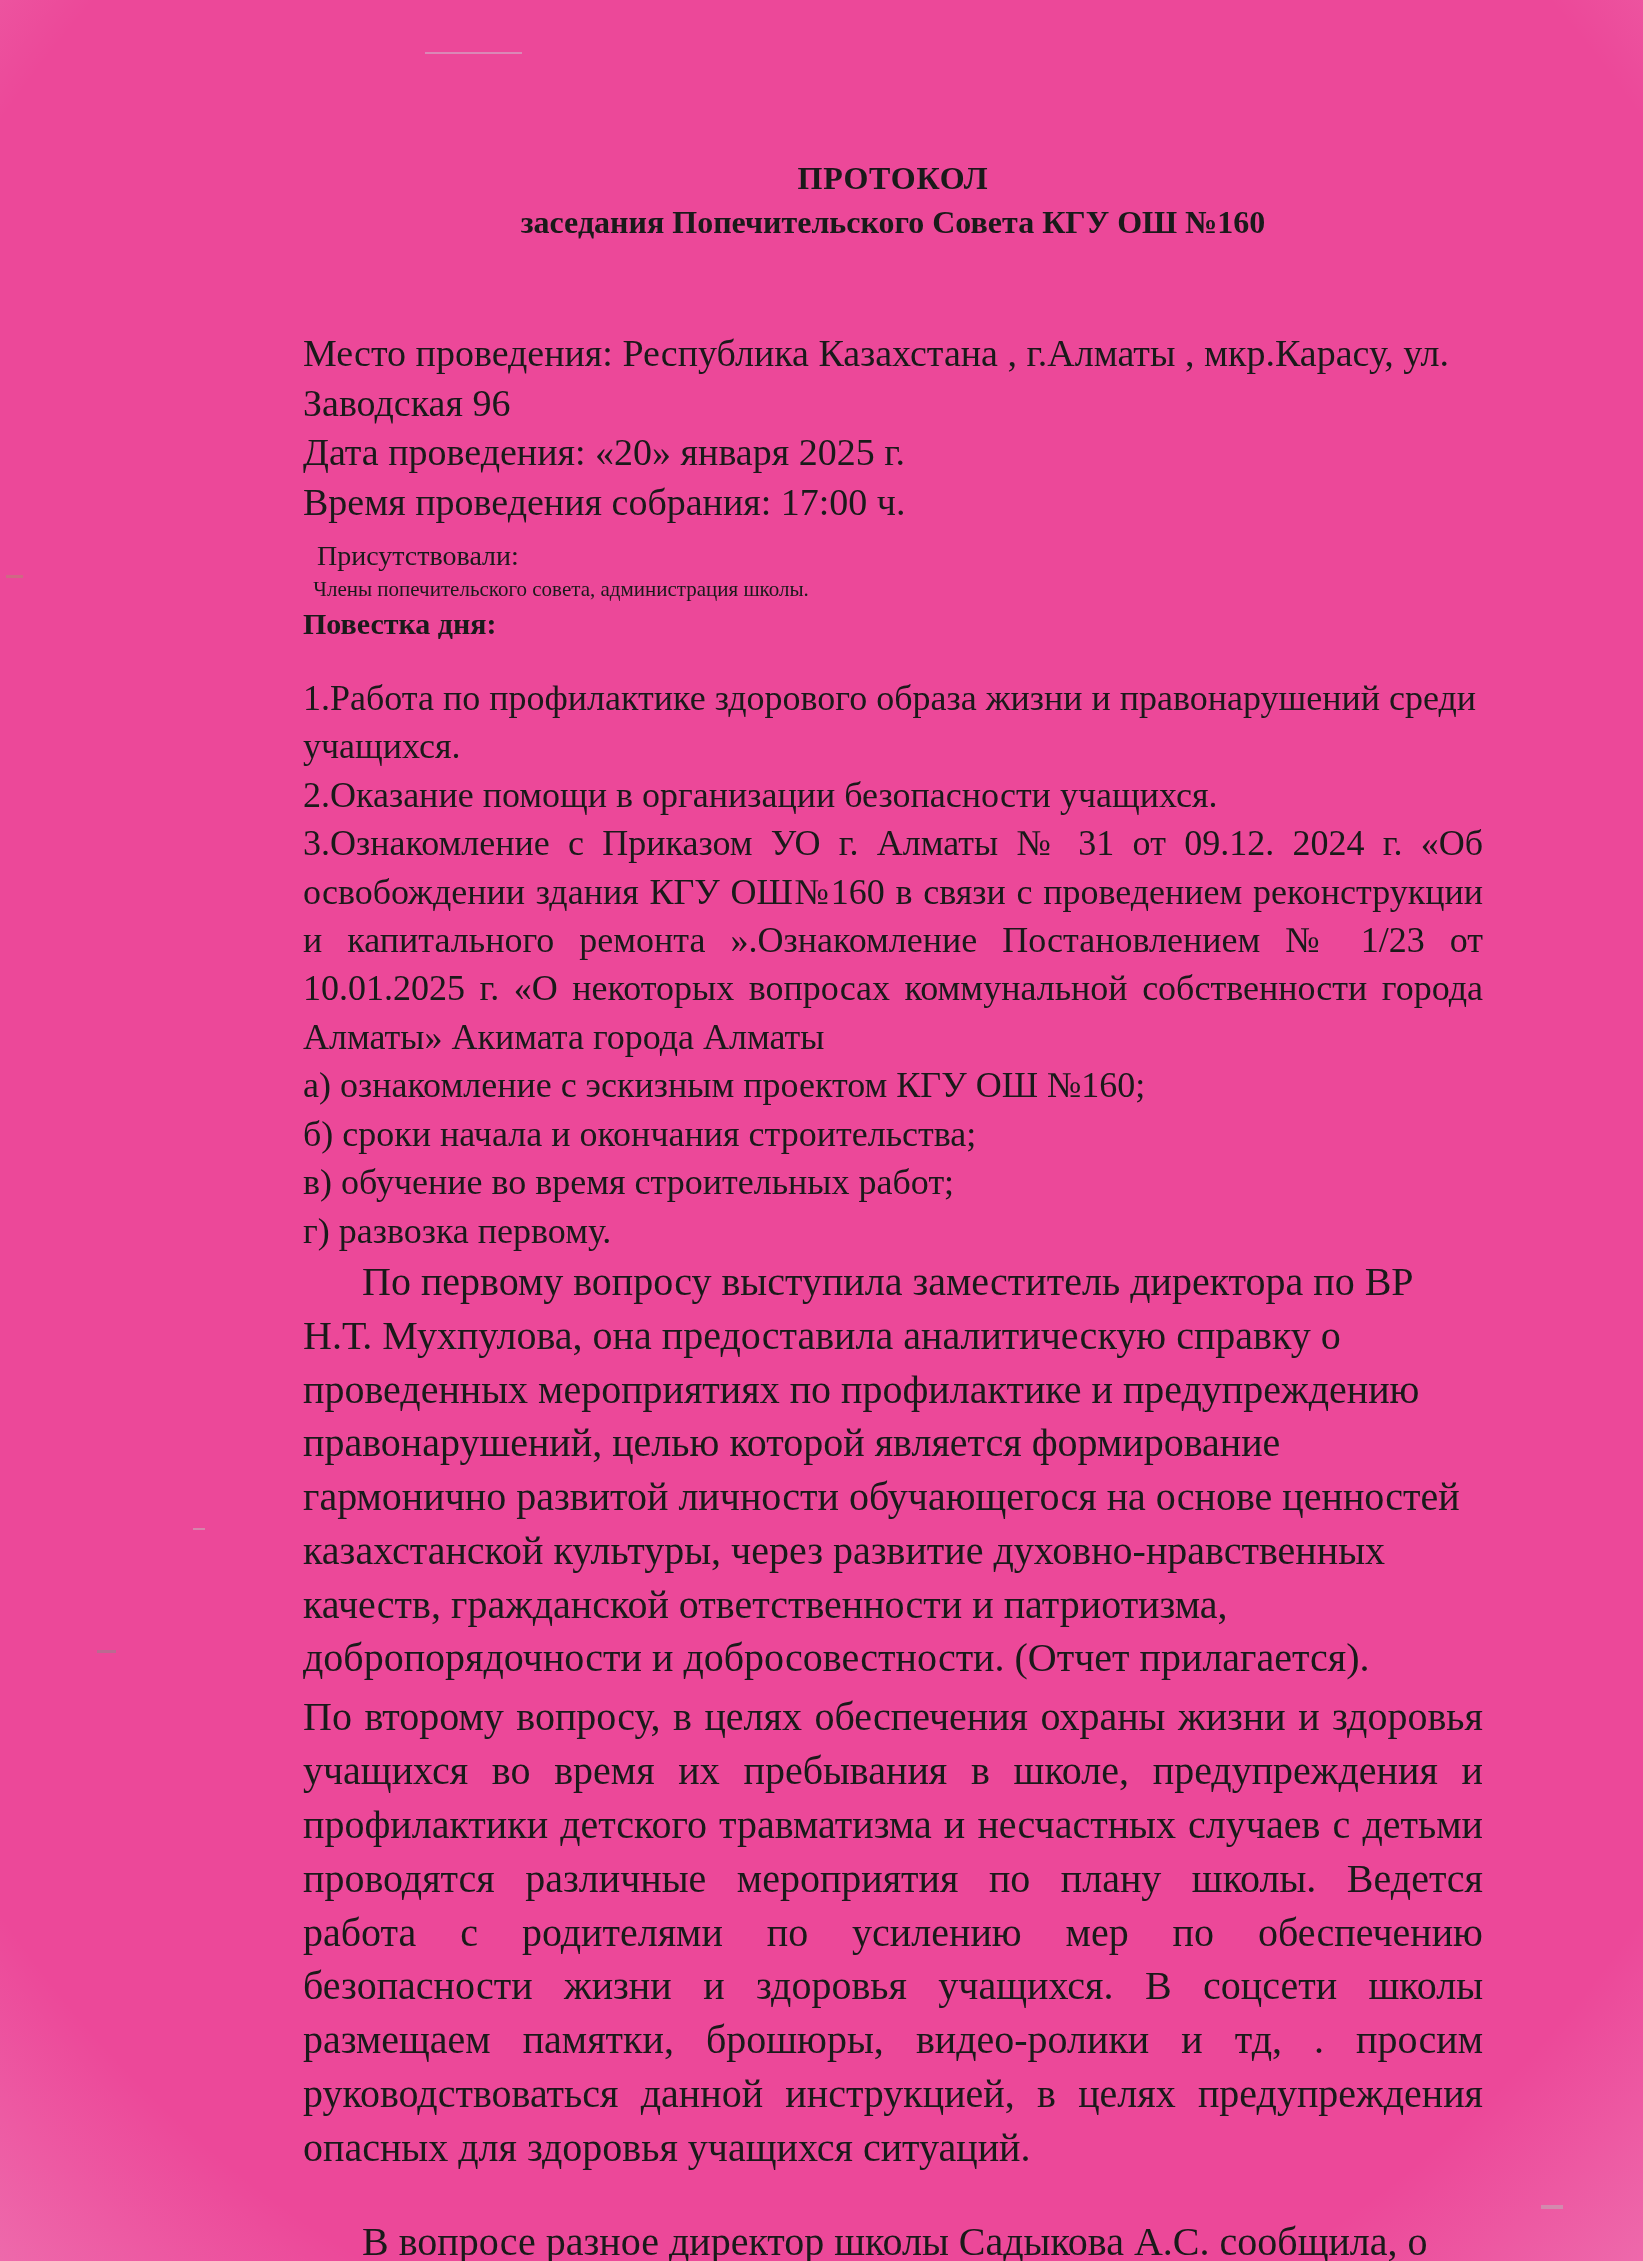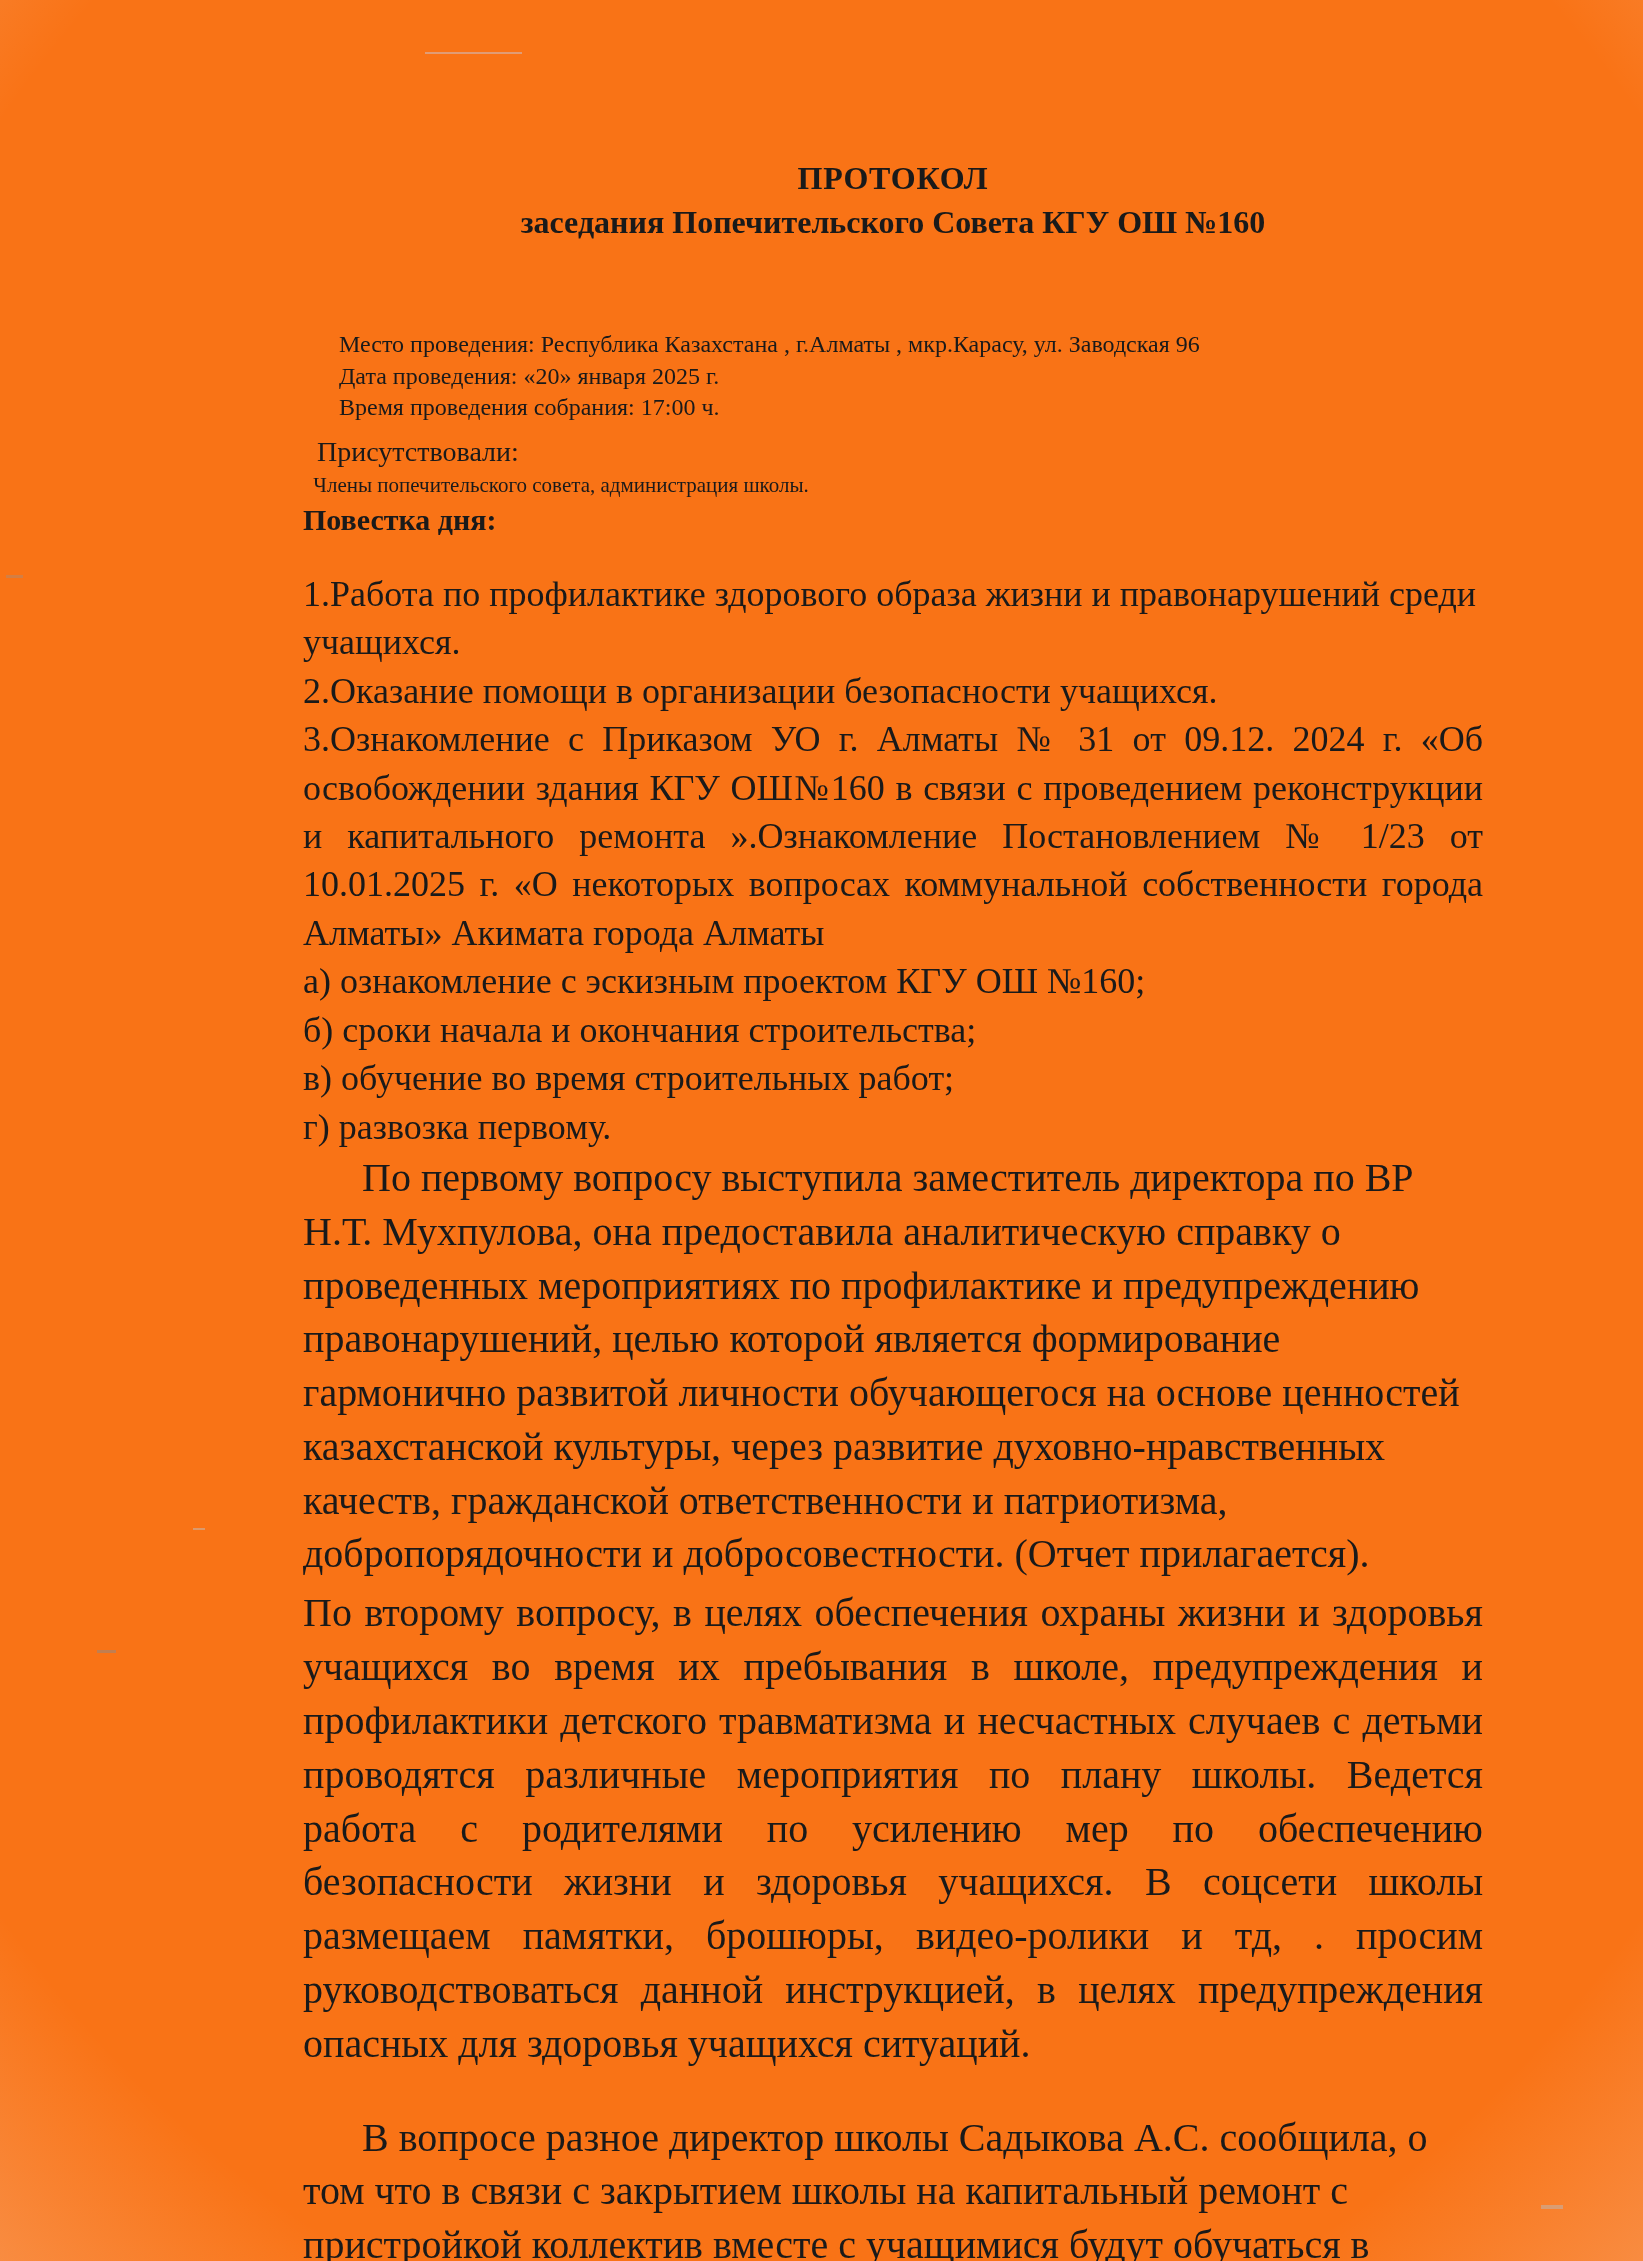--- a/index.html
+++ b/index.html
@@ -11,21 +11,21 @@
 
   body {
     font-family: "Liberation Serif", "DejaVu Serif", serif;
     color: #1a1a1a;
   }
 
   .page {
     position: relative;
     width: 1644px;
     height: 2261px;
-    background: #f97316;
+    background: #ec4899;
     overflow: hidden;
     box-sizing: border-box;
   }
 
   
   .paper-tint {
     position: absolute;
     inset: 0;
     pointer-events: none;
     background:
@@ -61,23 +61,22 @@
 
   .doc-subtitle {
     font-size: 32px;
     font-weight: bold;
     line-height: 1.12;
     margin: 7.7px 0 0 0;
   }
 
   
   .meta {
-    font-size: 24px;
+    font-size: 38px;
     line-height: 1.30;
-    margin-left: 36px;
   }
 
   .meta-line {
     display: block;
   }
 
   .attendees-heading {
     font-size: 28px;
     font-weight: normal;
     line-height: 1.34;

